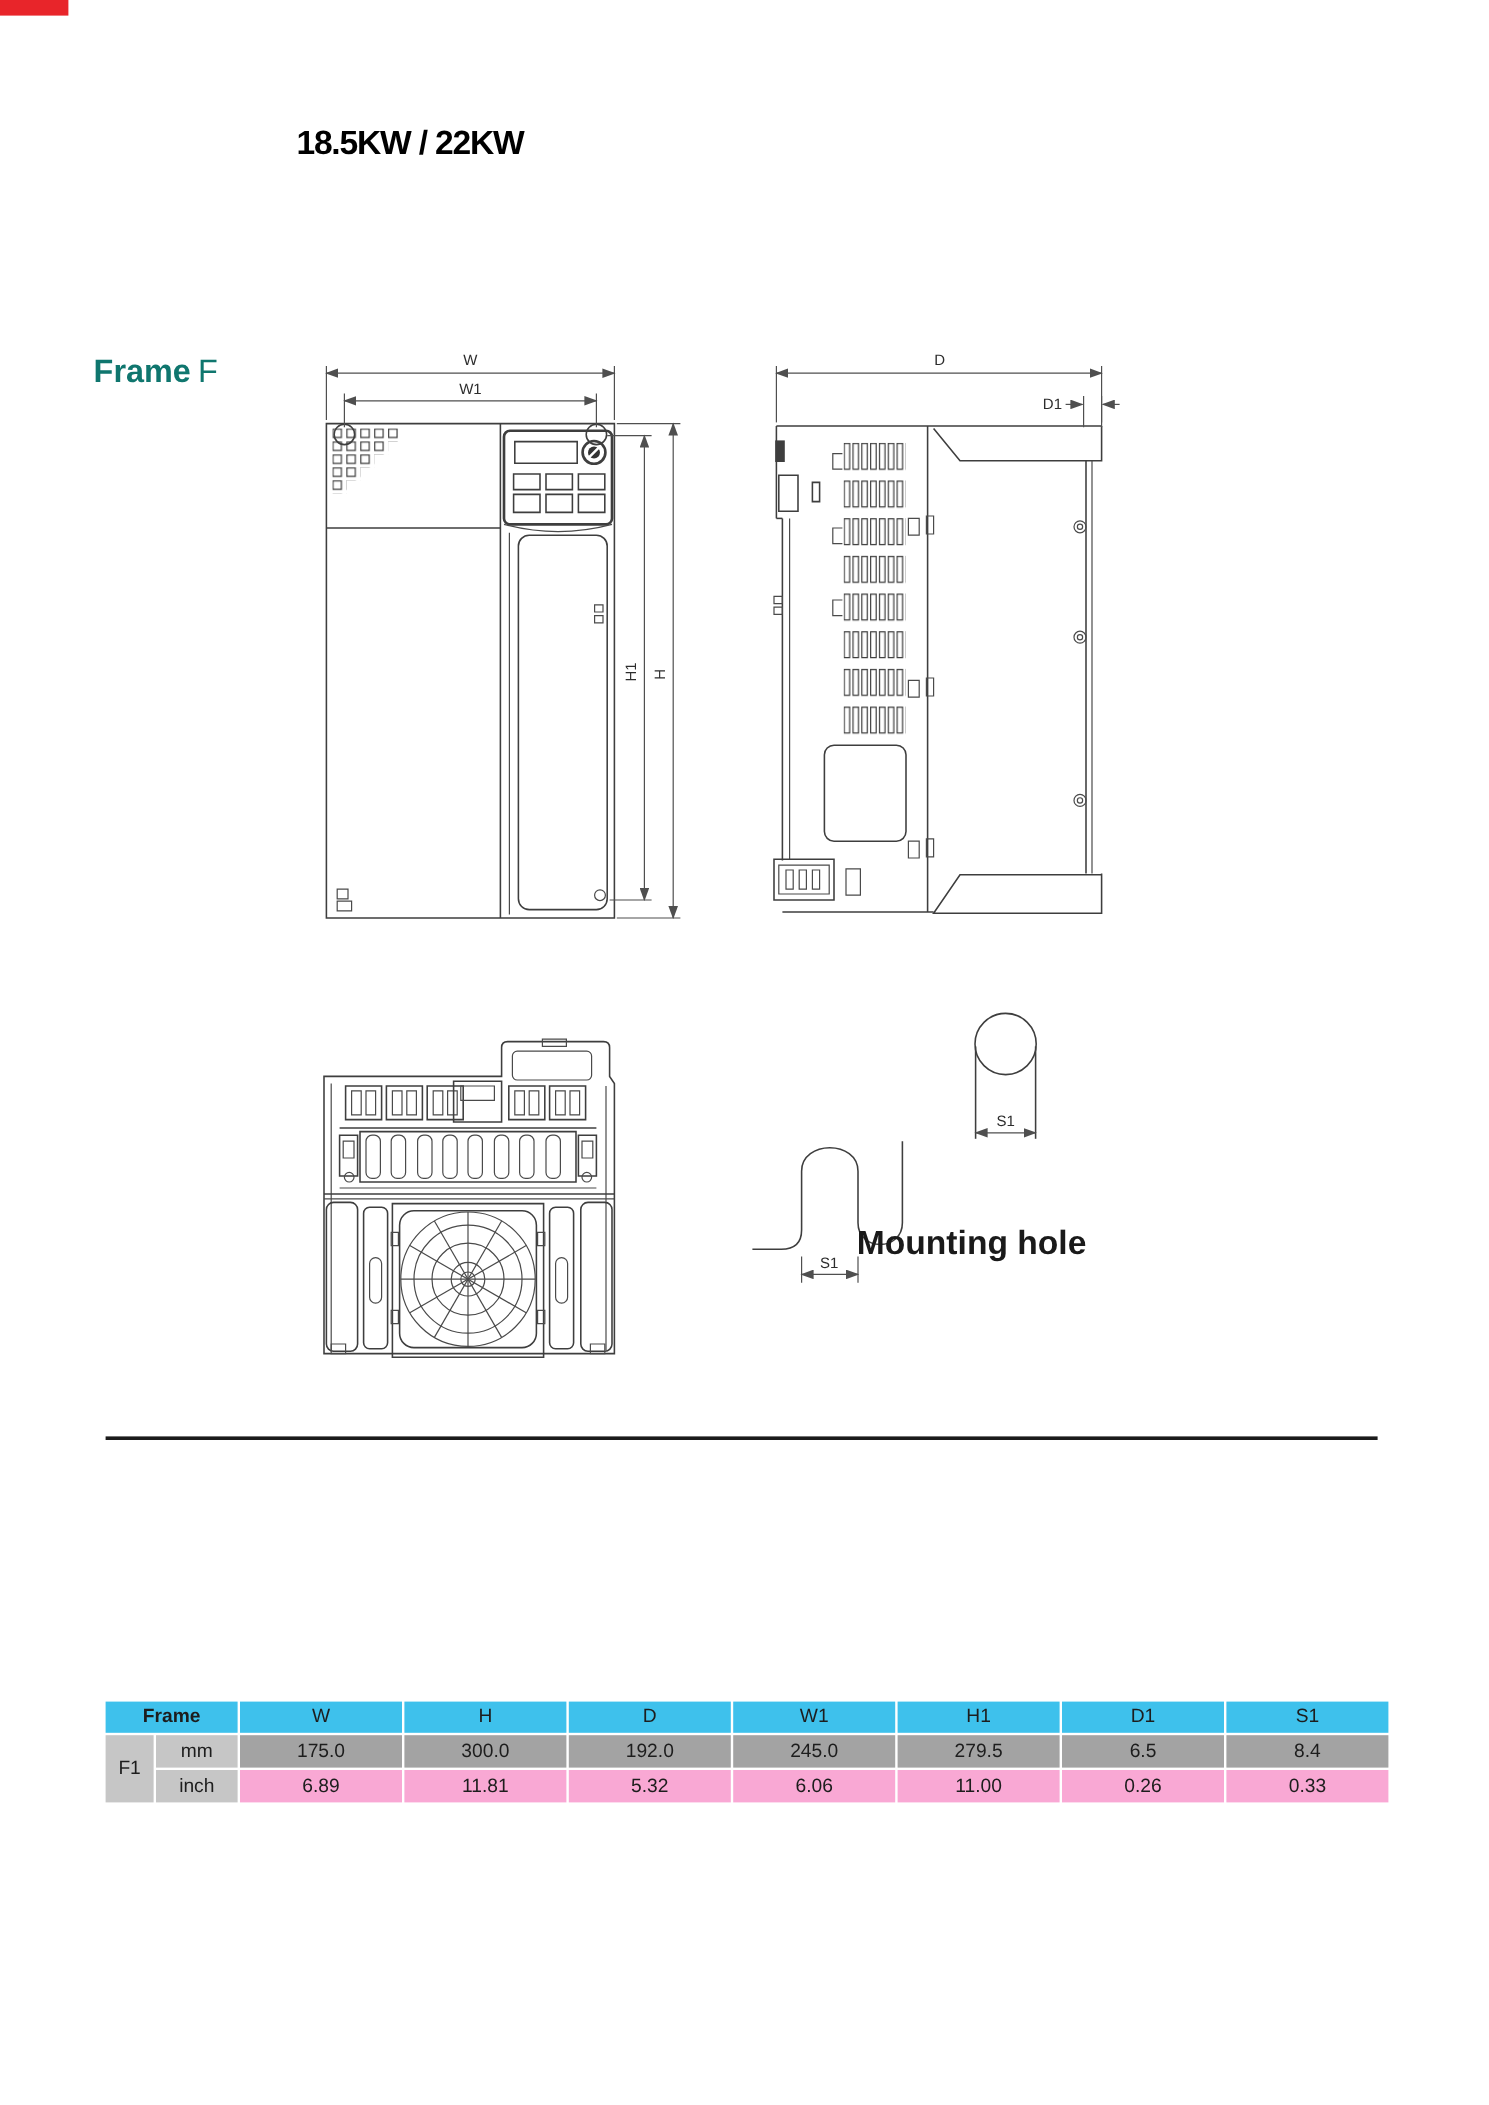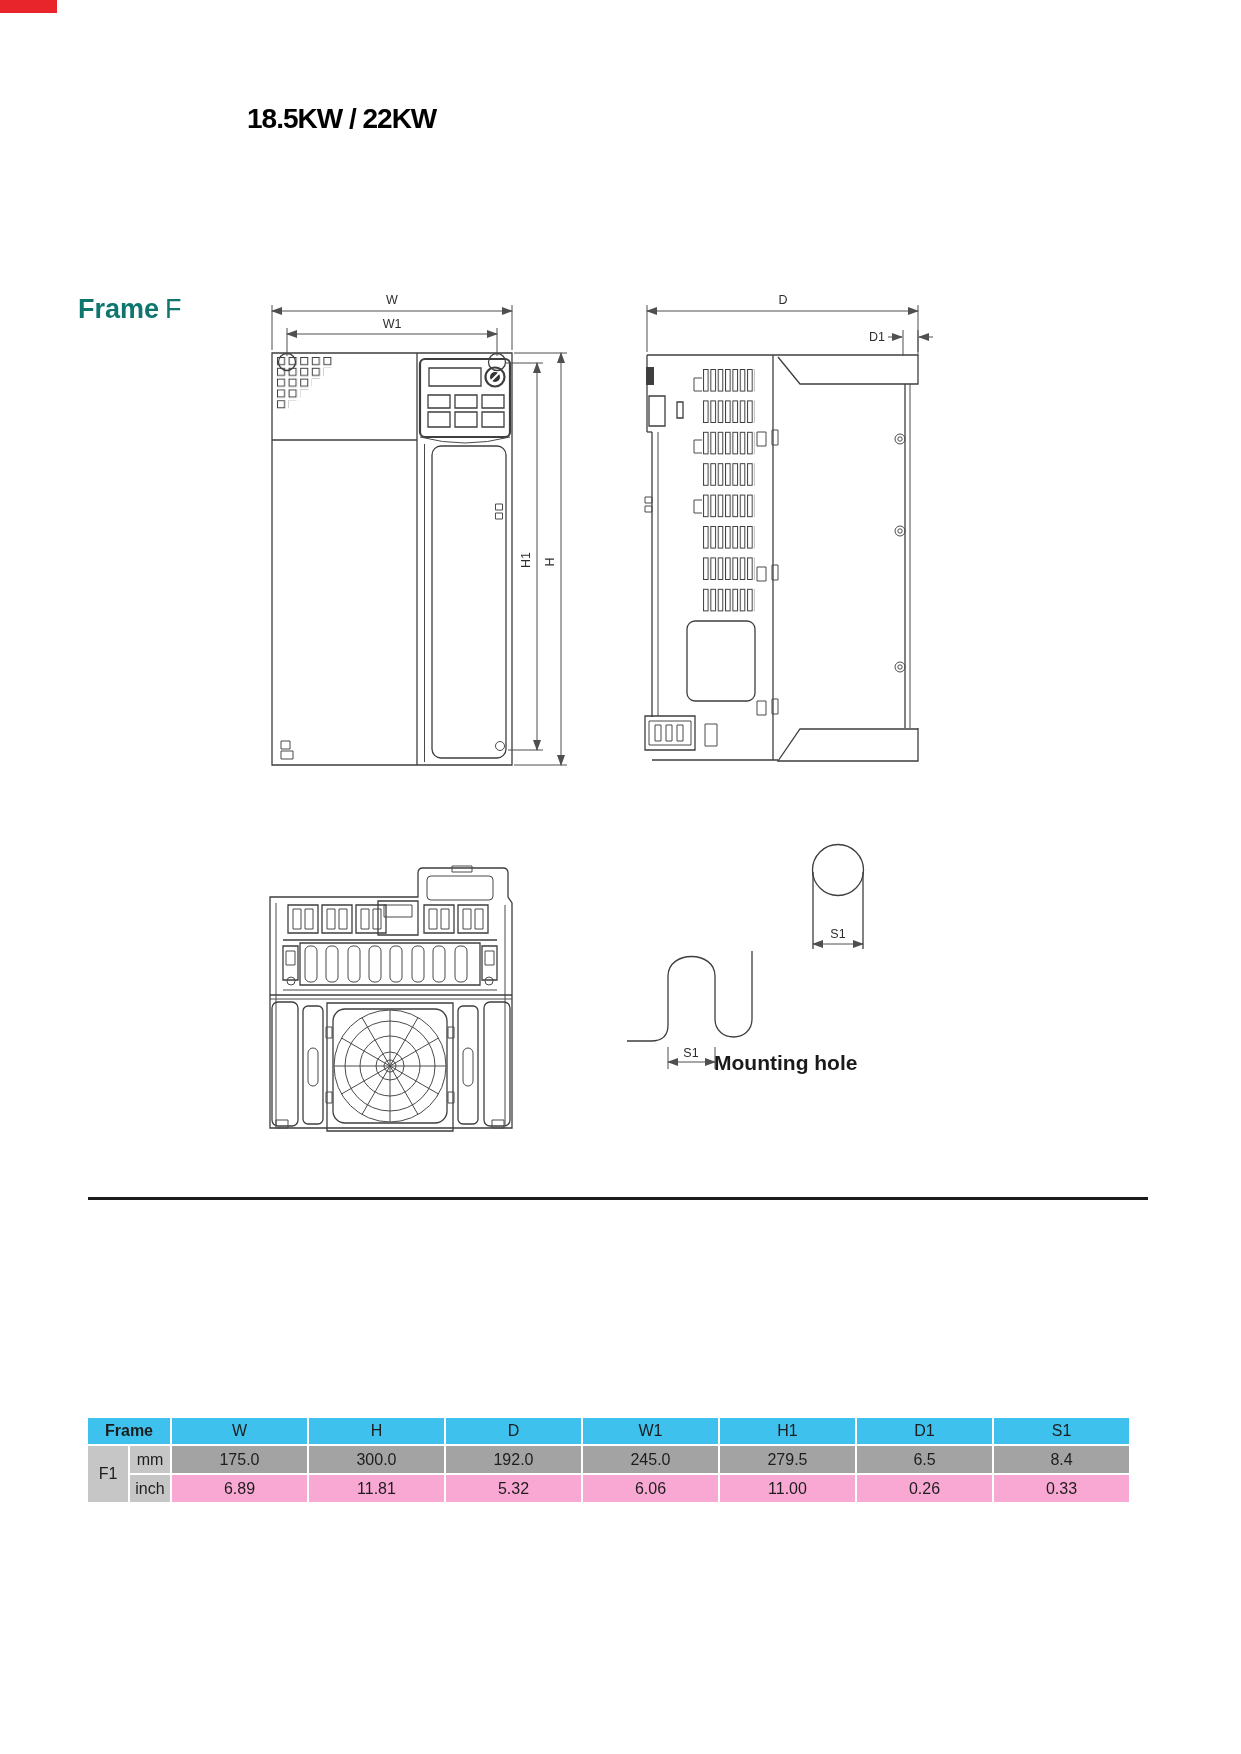--- a/index.html
+++ b/index.html
@@ -4,40 +4,40 @@
 <style>
   html,body{margin:0;padding:0;}
   body{width:1241px;height:1754px;position:relative;background:#ffffff;
        font-family:"Liberation Sans",sans-serif;color:#1a1a1a;overflow:hidden;}
   .abs{position:absolute;}
   #red-marker{left:0;top:0;width:57px;height:13px;background:#e8252a;}
   #page-title{left:247px;top:103px;font-size:28px;font-weight:bold;letter-spacing:-1px;color:#000;}
   #frame-label{left:78px;top:294px;font-size:27px;color:#0f766e;}
   #frame-label .b{font-weight:bold;}
   #frame-label .l{font-weight:normal;margin-left:6px;}
-  #mounting-caption{left:714px;top:1051px;font-size:21px;font-weight:bold;color:#1a1a1a;}
+  #mounting-caption{left:714px;top:1020px;font-size:28px;font-weight:bold;color:#1a1a1a;}
   #separator{left:88px;top:1197px;width:1060px;height:3px;background:#1b1b1b;}
   svg{position:absolute;left:0;top:0;}
   svg *{vector-effect:non-scaling-stroke;}
   .ln{stroke:#3e3e3e;stroke-width:1.3;fill:none;}
   .ln2{stroke:#3e3e3e;stroke-width:2.2;fill:none;}
   .thin{stroke:#4a4a4a;stroke-width:1;fill:none;}
   .dim{stroke:#4f4f4f;stroke-width:1;fill:none;}
   text{font-family:"Liberation Sans",sans-serif;font-size:12.5px;fill:#2d2d2d;}
   
   #dim-table{left:86px;top:1416px;border-collapse:separate;border-spacing:2px;background:#fff;
              table-layout:fixed;}
   #dim-table td{text-align:center;vertical-align:middle;font-size:16px;color:#1d1d1d;padding:0;}
   #dim-table .hdr{background:#3ec1ec;height:26px;}
   #dim-table .hdr-frame{background:#3ec1ec;font-weight:bold;height:26px;text-align:center;}
   #dim-table .gray{background:#c6c6c6;}
   #dim-table .rmm td.v{background:#a3a3a3;}
   #dim-table .rin td.v{background:#f9a8d4;}
   #dim-table .rmm td, #dim-table .rin td{height:27px;}
-  .colF{width:40px;} .colU{width:40px;} .colV{width:135px;}
+  .colF{width:40px;} .colU{width:68px;} .colV{width:135px;}
 </style>
 </head>
 <body>
 
 <div id="red-marker" class="abs"></div>
 
 <div id="page-title" class="abs">18.5KW / 22KW</div>
 
 <div id="frame-label" class="abs">
   <span class="b">Frame</span><span class="l">F</span>

